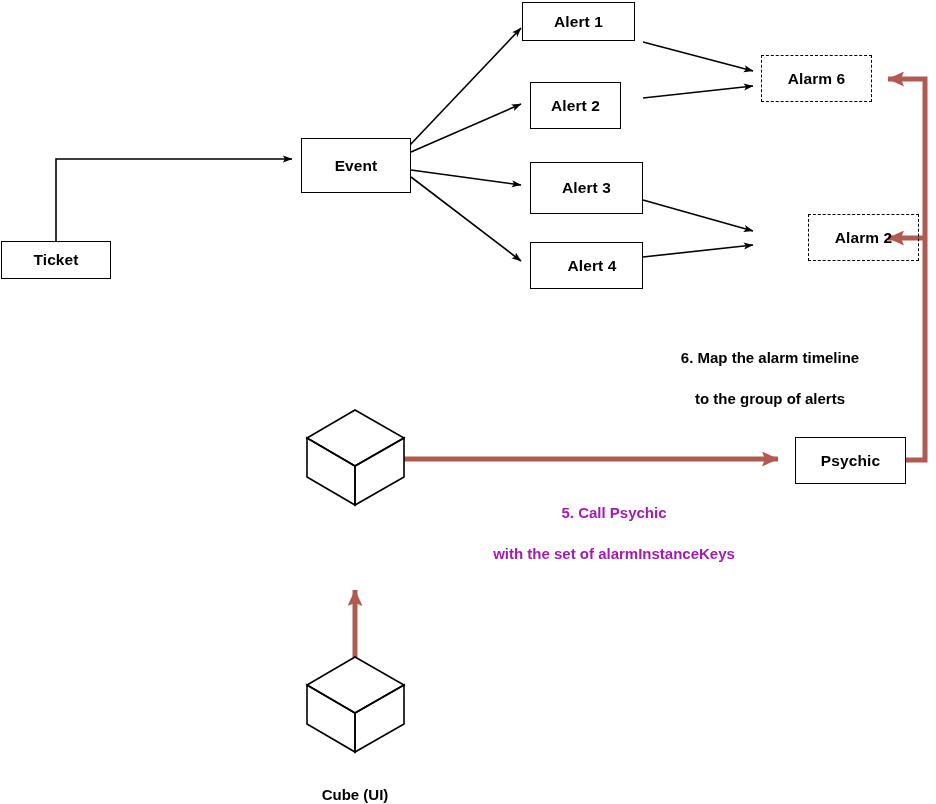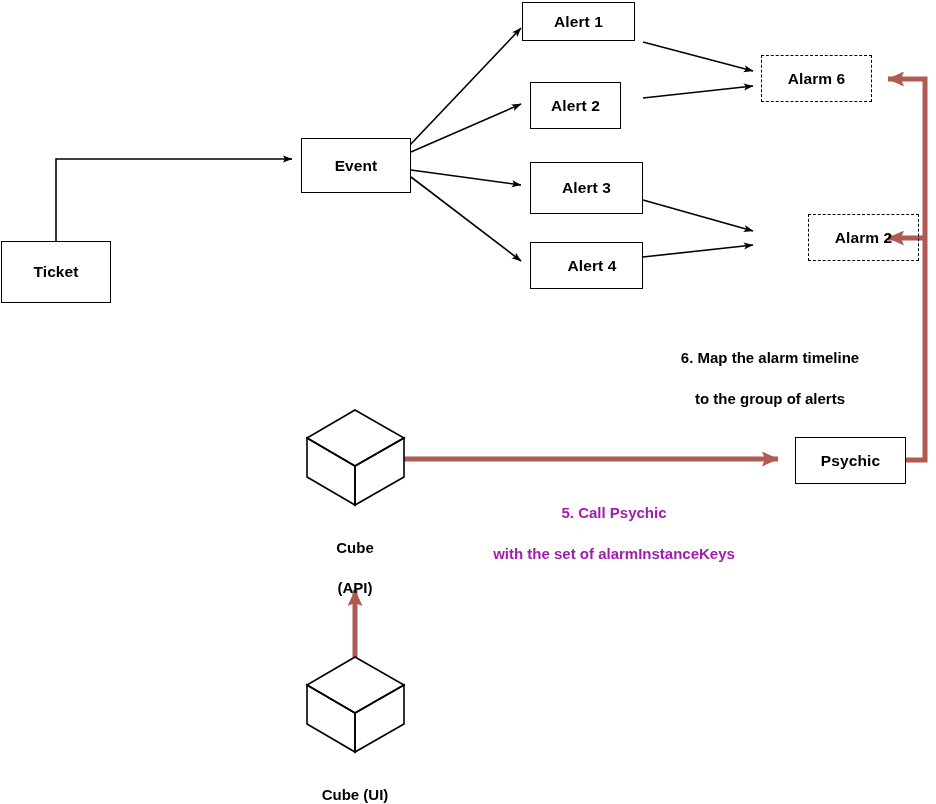--- a/index.html
+++ b/index.html
@@ -102,21 +102,21 @@
       <polygon points="355,466 404,438 404,477 355,505"></polygon>
     </g>
 
     <g fill="none" stroke="#000000" stroke-width="1.6" stroke-linejoin="miter">
       <polygon points="355,657 404,685 355,713 307,685"></polygon>
       <polygon points="307,685 355,713 355,752 307,724"></polygon>
       <polygon points="355,713 404,685 404,724 355,752"></polygon>
     </g>
   </svg>
 
-  <div class="node solid" style="left:1px; top:241px; width:110px; height:62px;">
+  <div class="node solid" style="left:1px; top:241px; width:110px; height:38px;">
     <span>Ticket</span>
   </div>
 
   <div class="node solid" style="left:301px; top:138px; width:110px; height:55px;">
     <span>Event</span>
   </div>
 
   <div class="node solid" style="left:522px; top:2px; width:113px; height:39px;">
     <span>Alert 1</span>
   </div>
@@ -138,24 +138,20 @@
   </div>
 
   <div class="node dashed" style="left:761px; top:214px; width:111px; height:47px;margin-left:47px;">
     <span>Alarm 2</span>
   </div>
 
   <div class="node solid" style="left:795px; top:437px; width:111px; height:47px;">
     <span>Psychic</span>
   </div>
 
-  <div class="caption" style="left:280px; top:518px; width:150px;">
-    <div>Cube</div>
-    <div>(API)</div>
-  </div>
 
   <div class="caption" style="left:105px; top:765px; width:500px;">
     <div>Cube (UI)</div>
     
   </div>
 
   <div class="annotation" style="left:620px; top:327px; width:300px; color:#000000;">
     <div>6. Map the alarm timeline</div>
     <div>to the group of alerts</div>
   </div>

